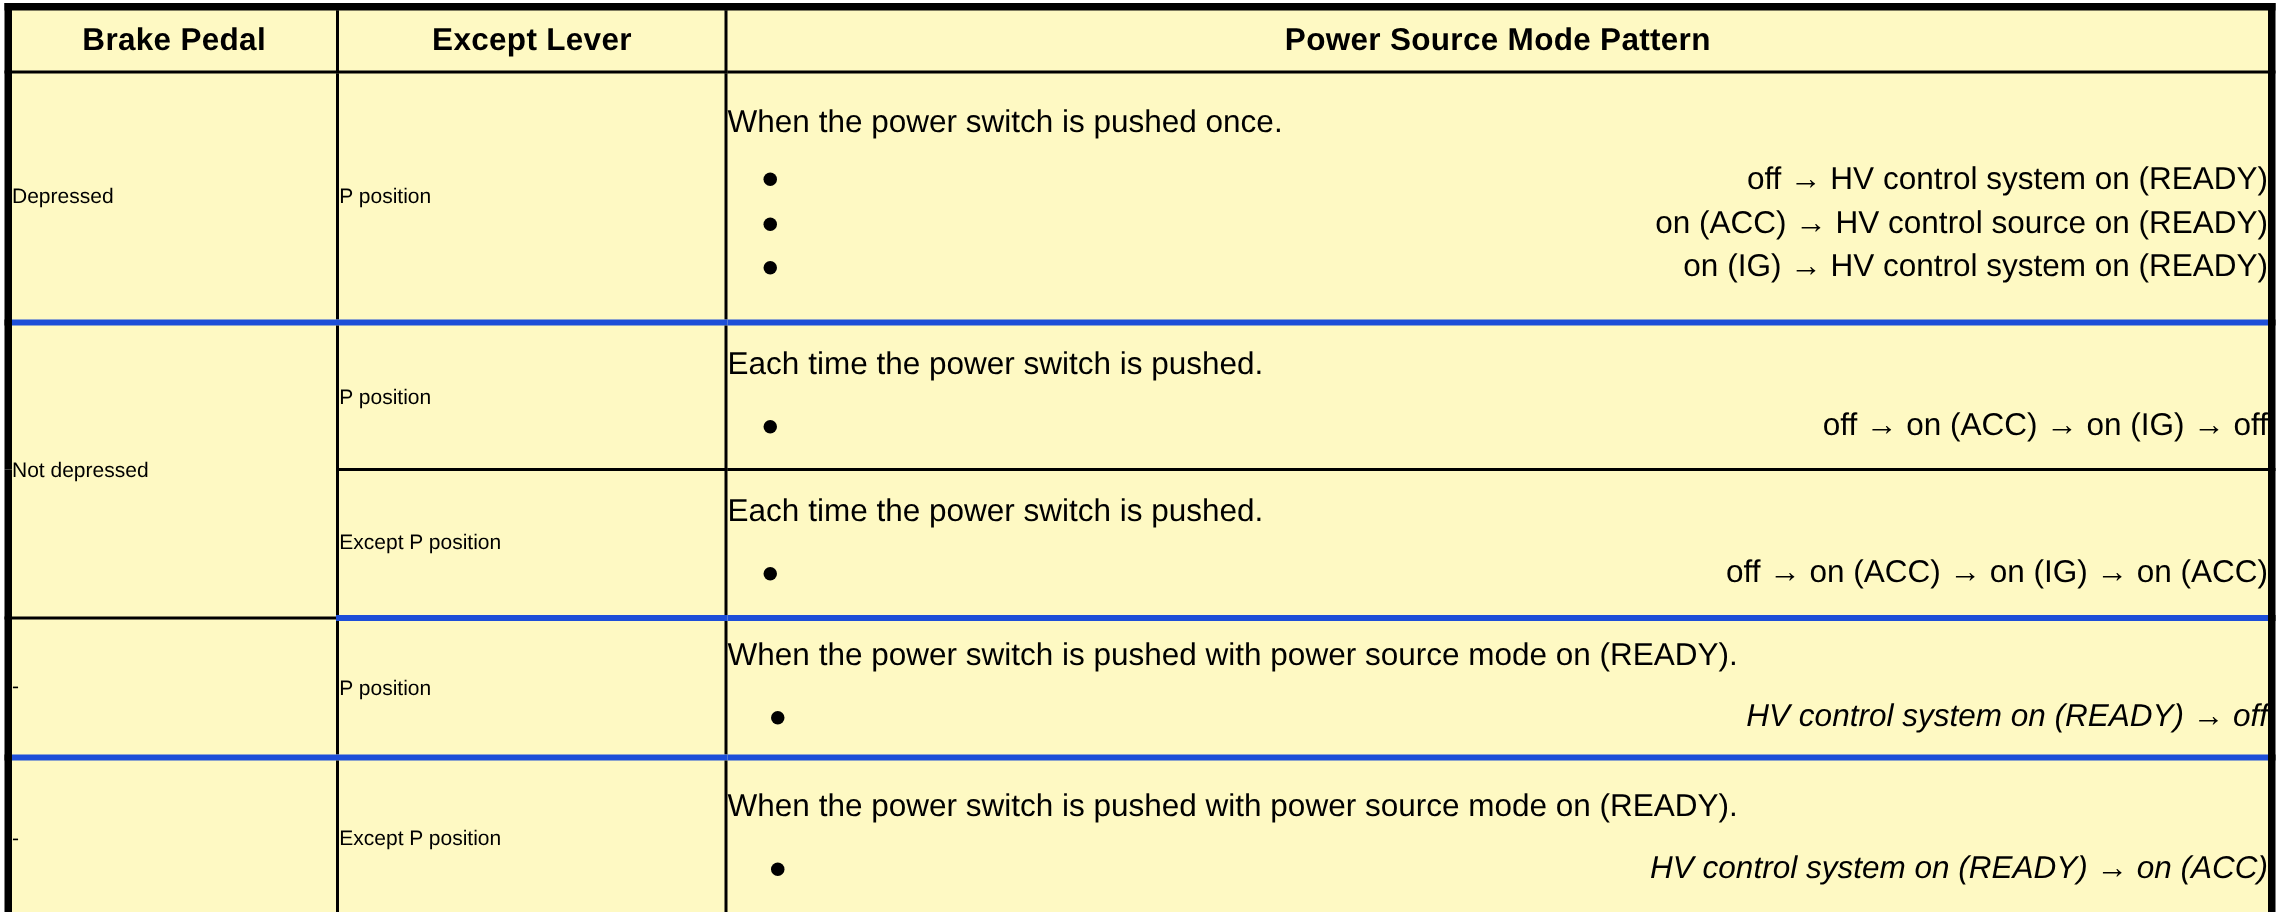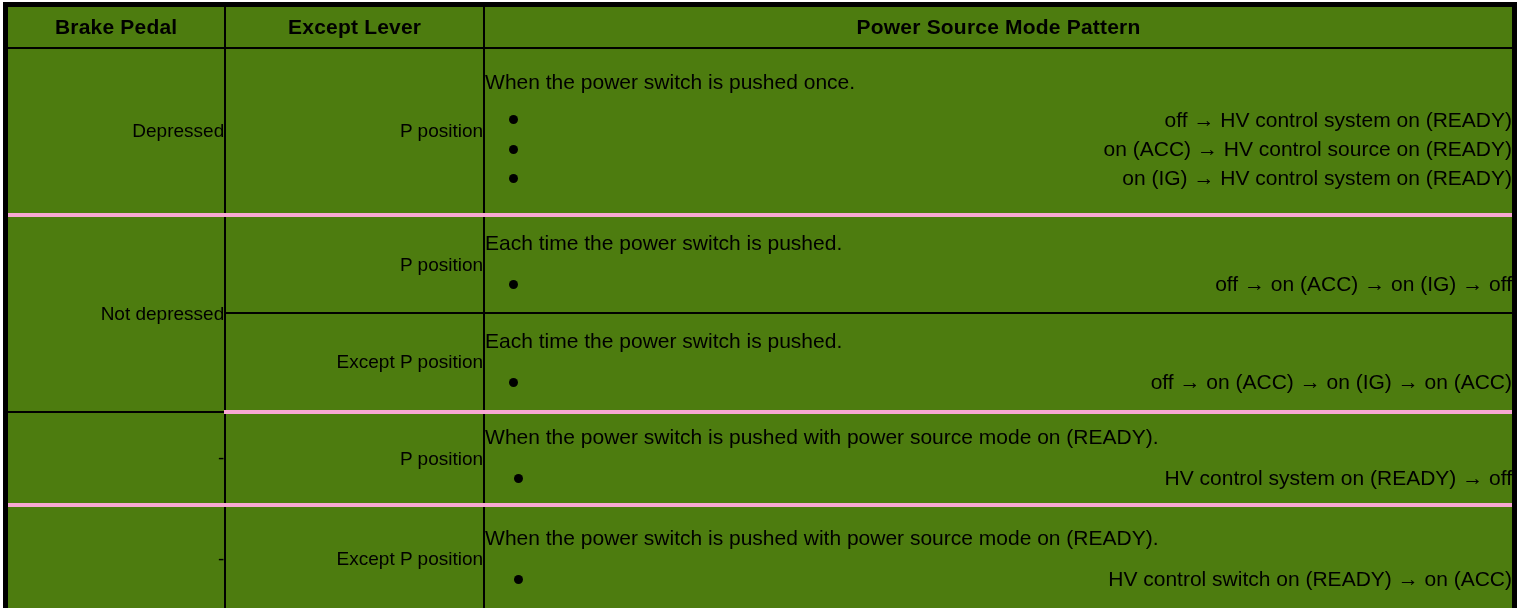--- a/index.html
+++ b/index.html
@@ -29,46 +29,46 @@
     margin: 2px 0 0 3px;
     border: 5px solid #000;
     background: #fff;
   }
 
   table.spec-table td,
   table.spec-table th {
     border: 2px solid #000;
     vertical-align: middle;
     padding: 0;
-    background: #4d7c0f;
+    background: #fef9c3;
   }
 
   
   col.c-brake   { width: 219px; }
   col.c-shift   { width: 258px; }
   col.c-pattern { width: 1027px; }
 
   
   thead th {
     height: 40px;
     font-size: 21px;
     font-weight: bold;
     text-align: center;
     border-bottom: 5px solid #000;
     letter-spacing: 0.2px;
   }
-  tr.grp-end   > td { border-bottom: 4px solid #f9a8d4; margin-top: 44px; }
+  tr.grp-end   > td { border-bottom: 4px solid #1d4ed8; margin-top: 44px; }
 
   
   td.brake-cell,
   td.shift-cell {
-    font-size: 19px;
+    font-size: 14px;
     padding-left: 9px;
     padding-right: 6px;
-    text-align: right;
+    text-align: left;
     line-height: 1.25;
   }
 
   td.pattern-cell {
     padding: 11px 10px 12px 9px;
     vertical-align: top;
   }
 
   .pattern-head {
     font-size: 21px;
@@ -98,21 +98,21 @@
     position: absolute;
     left: 24px;
     top: 50%;
     width: 9px;
     height: 9px;
     margin-top: -4px;
     background: #000;
     border-radius: 50%;
     display: block;
   }
-  ul.pattern-list.wide li { padding-left: 25px; }
+  ul.pattern-list.wide li { padding-left: 25px; font-style: italic; }
   ul.pattern-list.wide li .blt { left: 29px; }
 
   
   tr.r1 td { height: 164px; }
   tr.r2 td { height: 95px; }
   tr.r3 td { height: 96px; }
   tr.r4 td { height: 89px; }
   tr.r5 td { height: 104px; }
 </style>
 </head>
@@ -178,20 +178,20 @@
           </ul>
         </td>
       </tr>
 
       <tr class="r5">
         <td class="brake-cell">-</td>
         <td class="shift-cell">Except P position</td>
         <td class="pattern-cell">
           <p class="pattern-head">When the power switch is pushed with power source mode on (READY).</p>
           <ul class="pattern-list tight wide">
-            <li><span class="blt"></span><span>HV control switch on (READY) → on (ACC)</span></li>
+            <li><span class="blt"></span><span>HV control system on (READY) → on (ACC)</span></li>
           </ul>
         </td>
       </tr>
 
     </tbody>
   </table>
 </div>
 
 </body></html>

